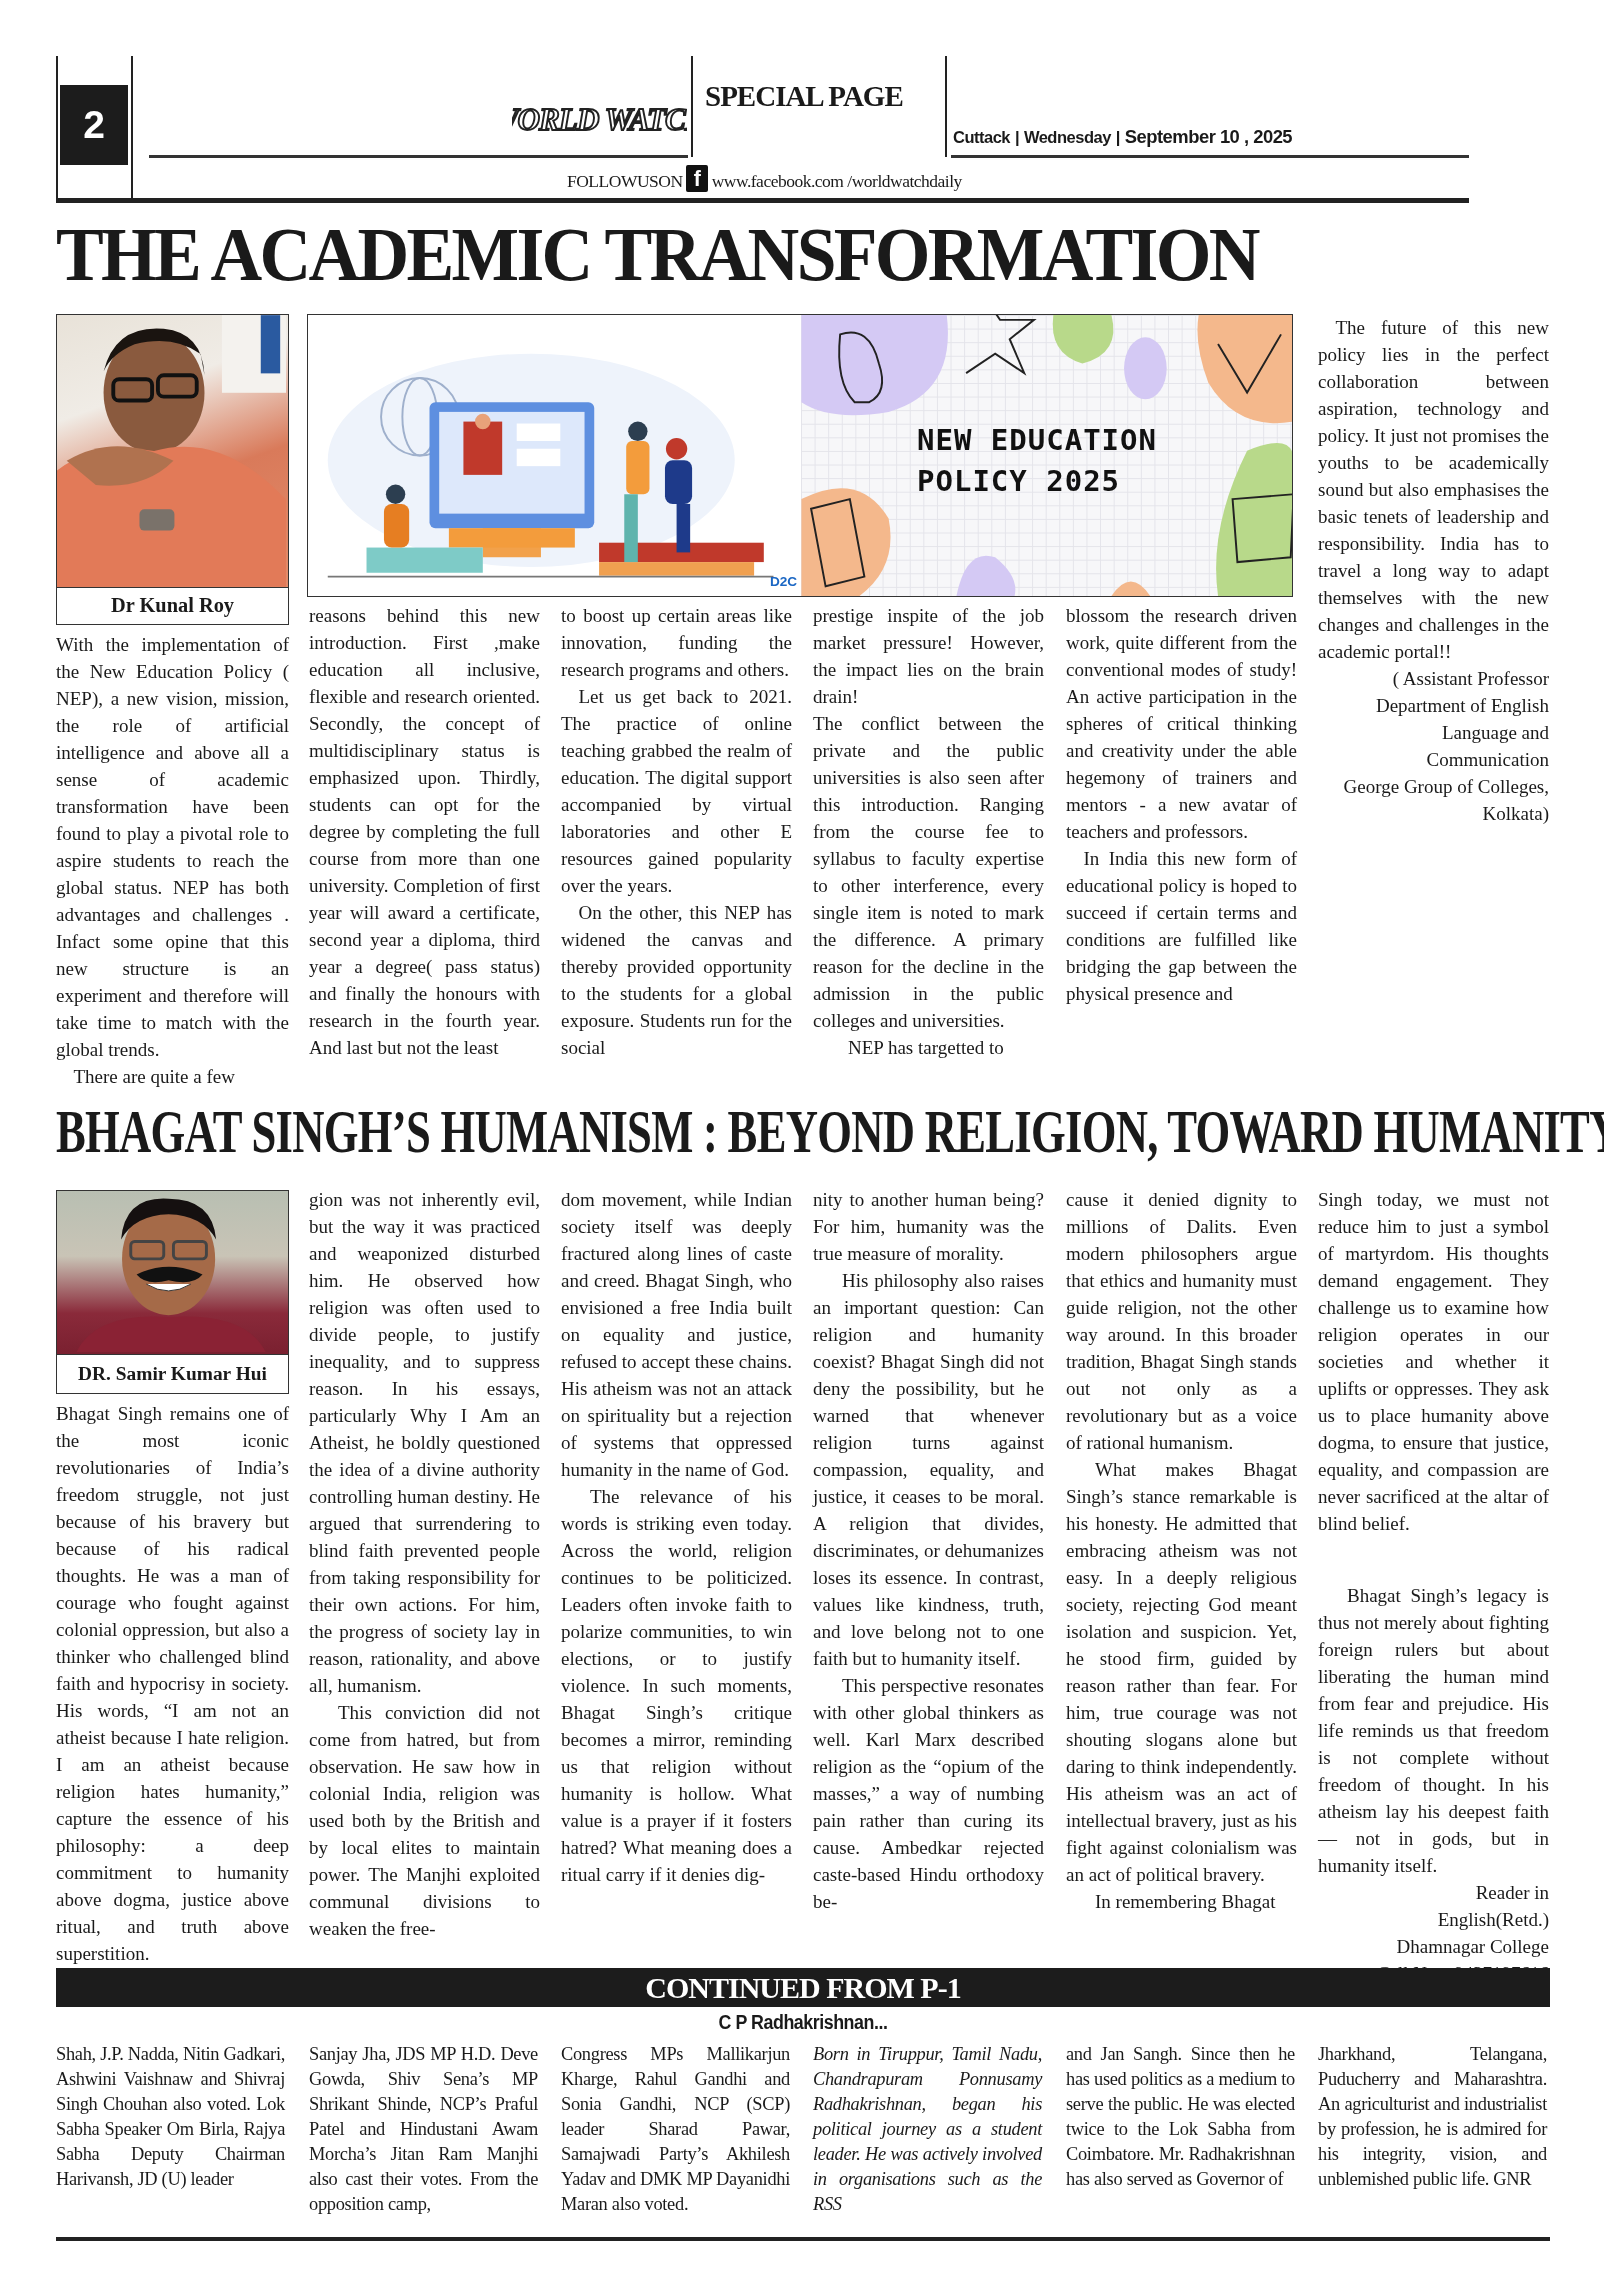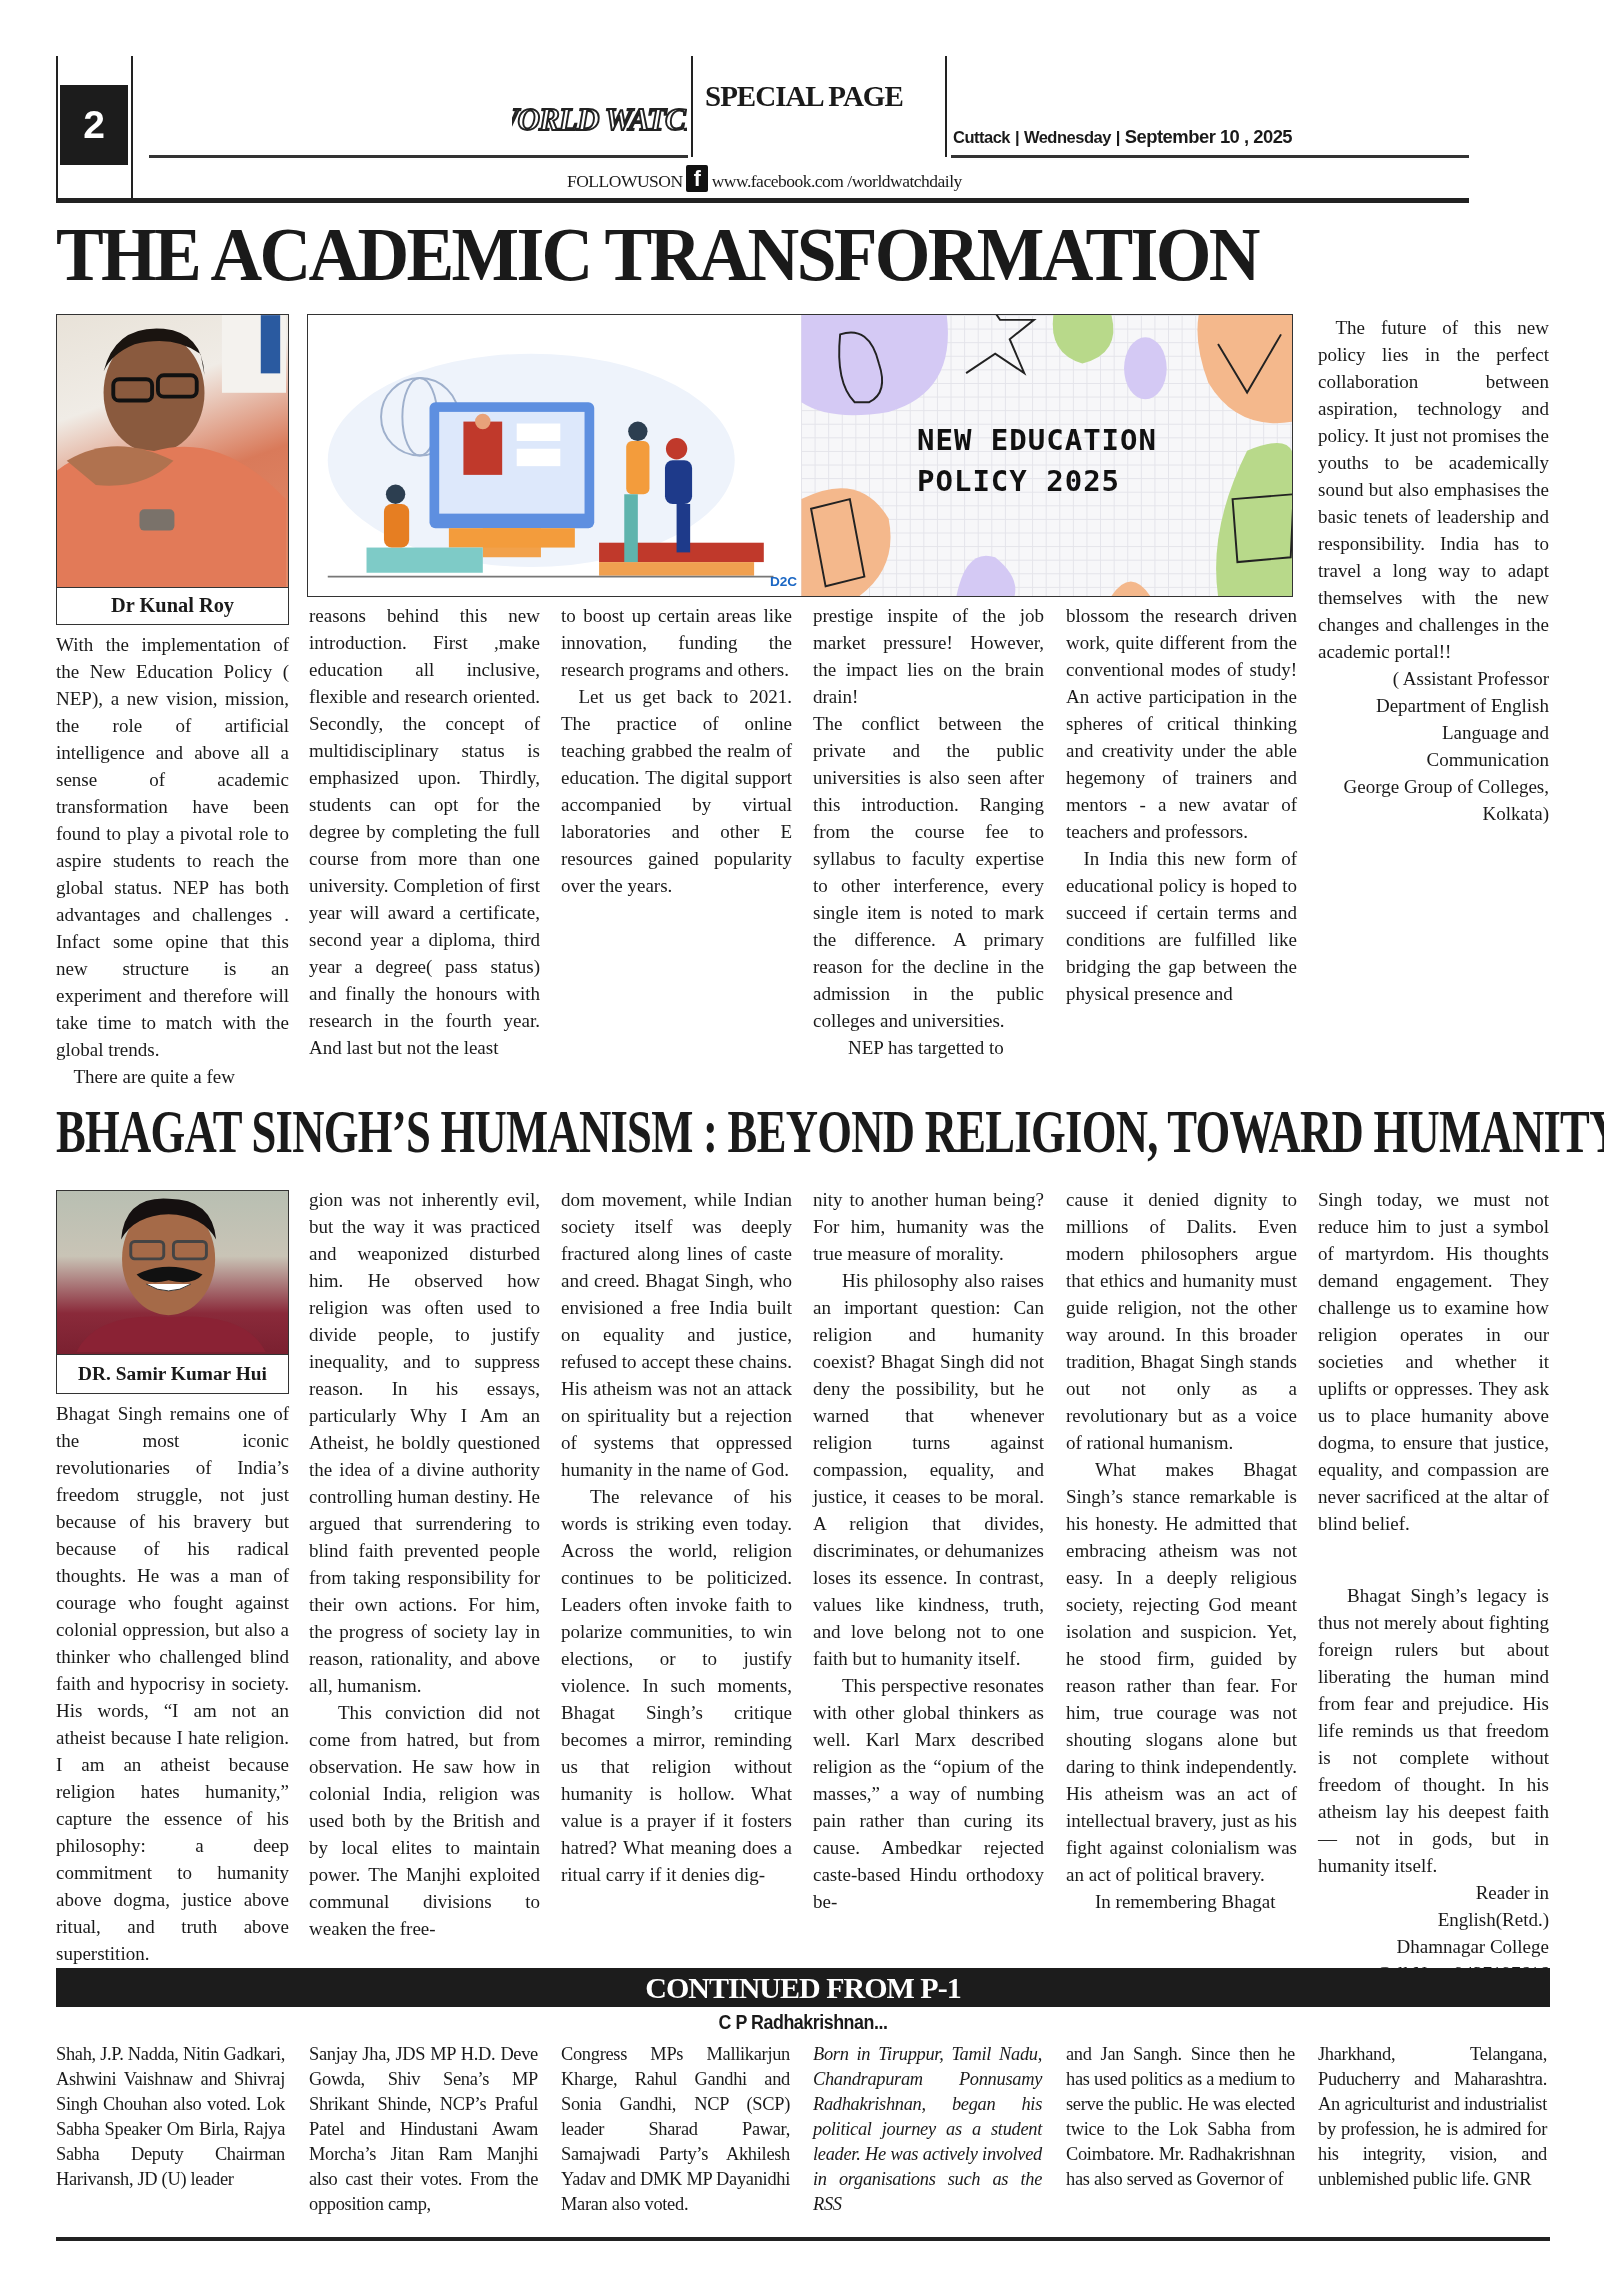--- a/index.html
+++ b/index.html
@@ -162,20 +162,21 @@
 <div class="col" style="left:56px;top:631px;width:233px;">
   <p>With the implementation of the New Education Policy ( NEP), a new vision, mission, the role of artificial intelligence and above all a sense of academic transformation have been found to play a pivotal role to aspire students to reach the global status. NEP has both advantages and challenges . Infact some opine that this new structure is an experiment and therefore will take time to match with the global trends.</p>
   <p class="ind">There are quite a few</p>
 </div>
 <div class="col" style="left:309px;top:602px;width:231px;">
   <p>reasons behind this new introduction. First ,make education all inclusive, flexible and research oriented. Secondly, the concept of multidisciplinary status is emphasized upon. Thirdly, students can opt for the degree by completing the full course from more than one university. Completion of first year will award a certificate, second year a diploma, third year a degree( pass status) and finally the honours with research in the fourth year. And last but not the least</p>
 </div>
 <div class="col" style="left:561px;top:602px;width:231px;">
   <p>to boost up certain areas like innovation, funding the research programs and others.</p>
   <p class="ind">Let us get back to 2021. The practice of online teaching grabbed the realm of education. The digital support accompanied by virtual laboratories and other E resources gained popularity over the years.</p>
+  <p class="ind">On the other, this NEP has widened the canvas and thereby provided opportunity to the students for a global exposure. Students run for the social</p>
 </div>
 <div class="col" style="left:813px;top:602px;width:231px;">
   <p>prestige inspite of the job market pressure! However, the impact lies on the brain drain!</p>
   <p>The conflict between the private and the public universities is also seen after this introduction. Ranging from the course fee to syllabus to faculty expertise to other interference, every single item is noted to mark the difference. A primary reason for the decline in the admission in the public colleges and universities.</p>
   <p class="ind" style="text-indent:35px;">NEP has targetted to</p>
 </div>
 <div class="col" style="left:1066px;top:602px;width:231px;">
   <p>blossom the research driven work, quite different from the conventional modes of study! An active participation in the spheres of critical thinking and creativity under the able hegemony of trainers and mentors - a new avatar of teachers and professors.</p>
   <p class="ind">In India this new form of educational policy is hoped to succeed if certain terms and conditions are fulfilled like bridging the gap between the physical presence and</p>
 </div>

